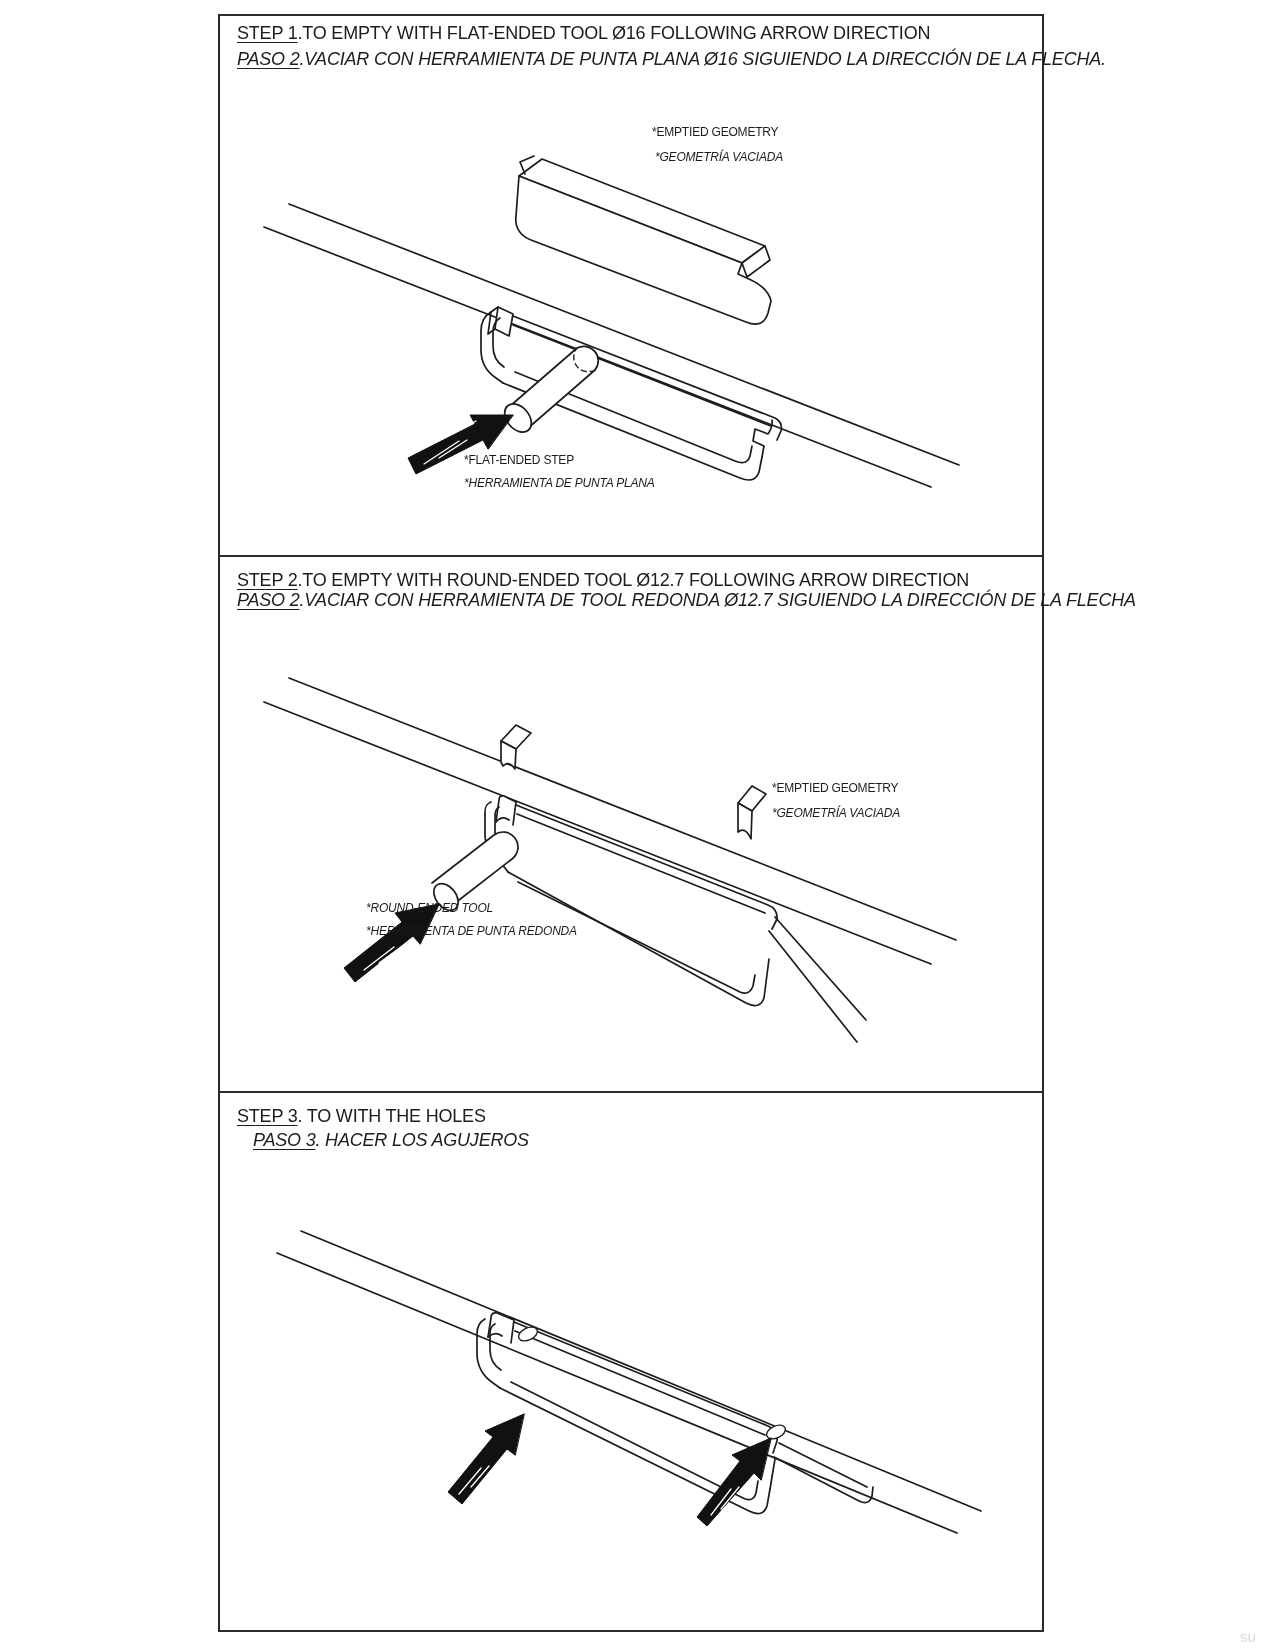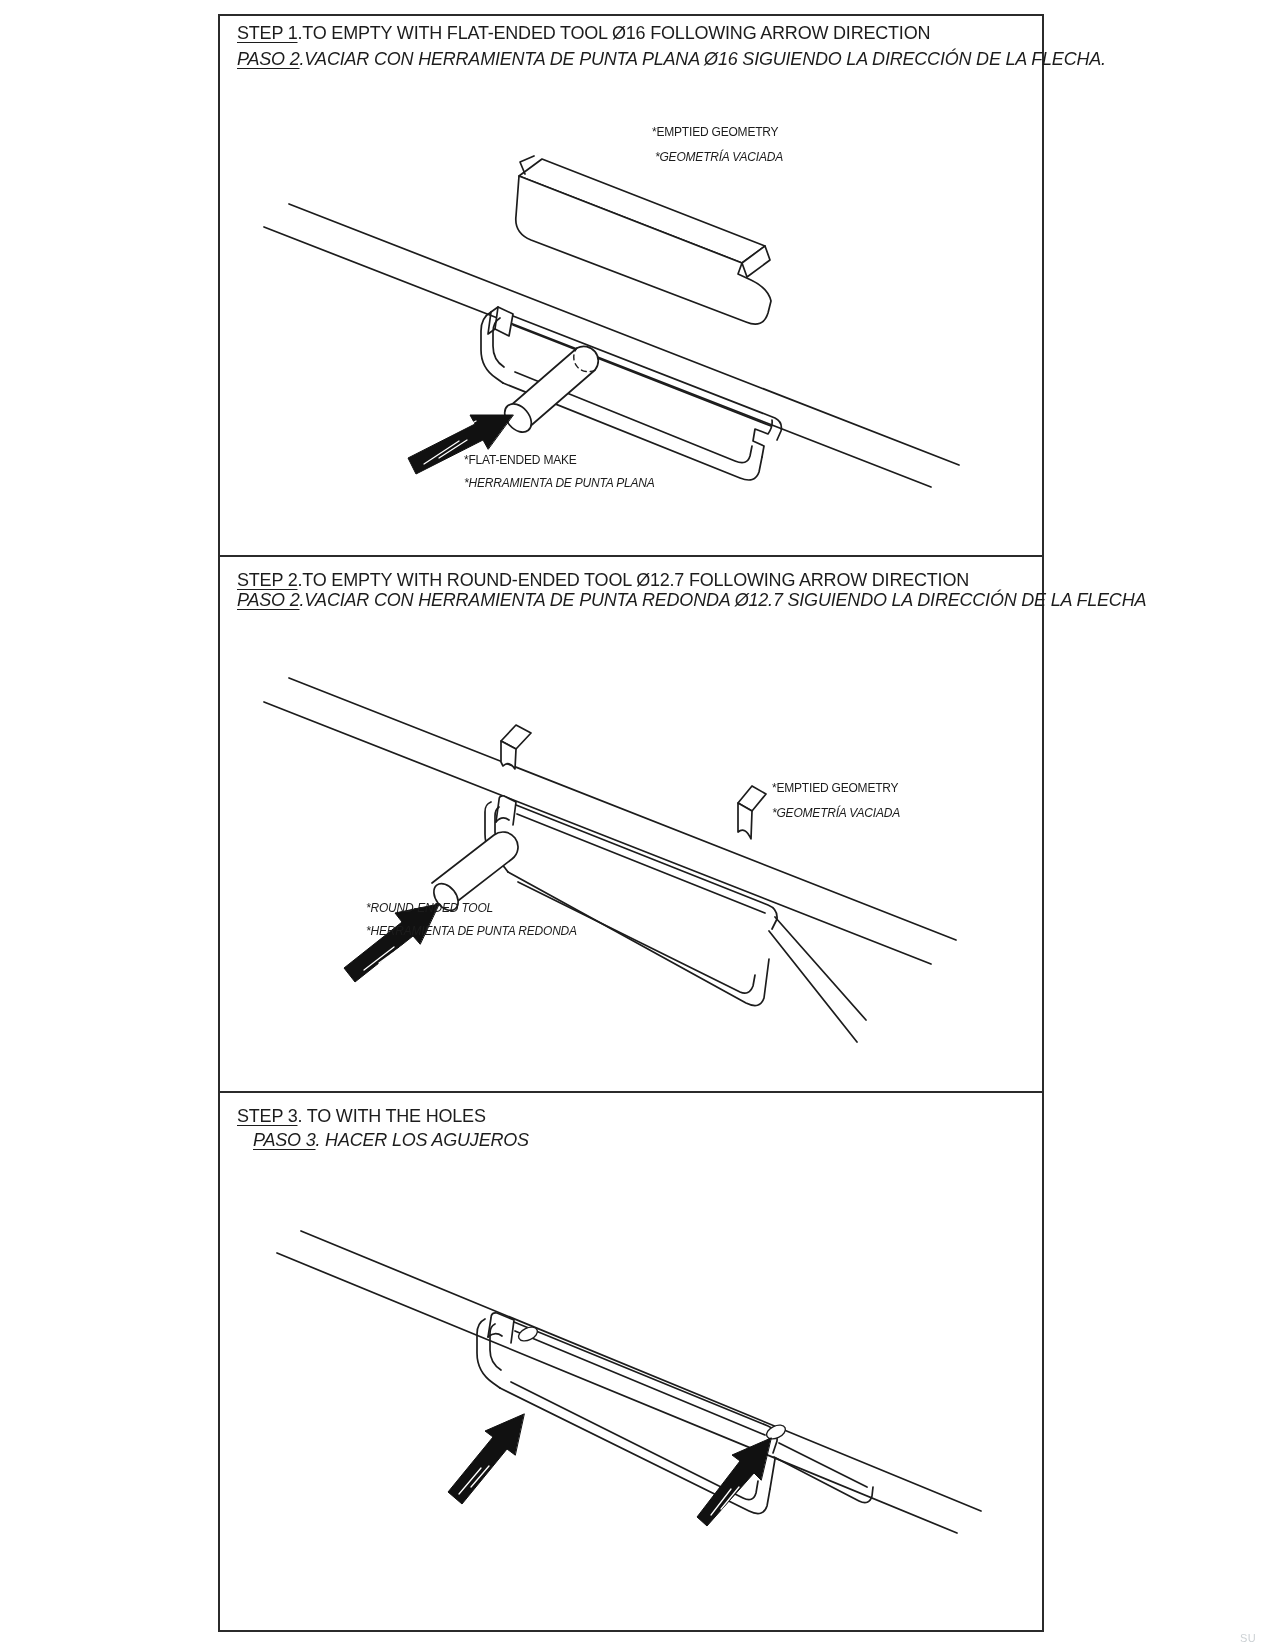--- a/index.html
+++ b/index.html
@@ -71,28 +71,28 @@
     <ellipse cx="299" cy="402" rx="11" ry="16" transform="rotate(-40 299 402)" fill="#ffffff"></ellipse>
   </g>
   <g>
     <path d="M 294 399 L 251 399 L 256 408 L 189 442 L 197 458 L 264 424 L 269 433 Z" fill="#111111" stroke="#111111" stroke-width="1"></path>
     <path d="M 205 448 L 240 425 M 220 442 L 248 424 M 236 416 L 257 405" stroke="#ffffff" stroke-width="1.3"></path>
   </g>
 </svg>
 
 <div class="ann" style="left:652px;top:124px">*EMPTIED GEOMETRY</div>
 <div class="ann it" style="left:655px;top:149px">*GEOMETRÍA VACIADA</div>
-<div class="ann" style="left:464px;top:452px">*FLAT-ENDED MAKE</div>
+<div class="ann" style="left:464px;top:452px">*FLAT-ENDED STEP</div>
 <div class="ann it" style="left:464px;top:475px">*HERRAMIENTA DE PUNTA PLANA</div>
 
 <div class="hdr" style="left:237px;top:571px">
   <span class="pre">STEP 2</span><span>.TO EMPTY WITH ROUND-ENDED TOOL Ø12.7 FOLLOWING ARROW DIRECTION</span>
 </div>
 <div class="hdr it" style="left:237px;top:591px">
-  <span class="pre">PASO 2</span><span>.VACIAR CON HERRAMIENTA DE PUNTA REDONDA Ø12.7 SIGUIENDO LA DIRECCIÓN DE LA FLECHA</span>
+  <span class="pre">PASO 2</span><span>.VACIAR CON HERRAMIENTA DE TOOL REDONDA Ø12.7 SIGUIENDO LA DIRECCIÓN DE LA FLECHA</span>
 </div>
 
 <svg class="panel-svg" style="left:219px;top:555px" width="820" height="536" viewBox="0 0 820 536" fill="none" stroke="#1c1c1c" stroke-width="1.7" stroke-linejoin="round" stroke-linecap="round">
   <g>
     <path d="M 70 123 L 737 385"></path>
     <path d="M 45 147 L 712 409"></path>
   </g>
   <g>
     <path d="M 282 186 L 297 170 L 312 178 L 297 194 Z" fill="#ffffff"></path>
     <path d="M 282 186 L 297 194 L 296 214 Q 290 205 284 211 L 282 207 Z" fill="#ffffff"></path>

